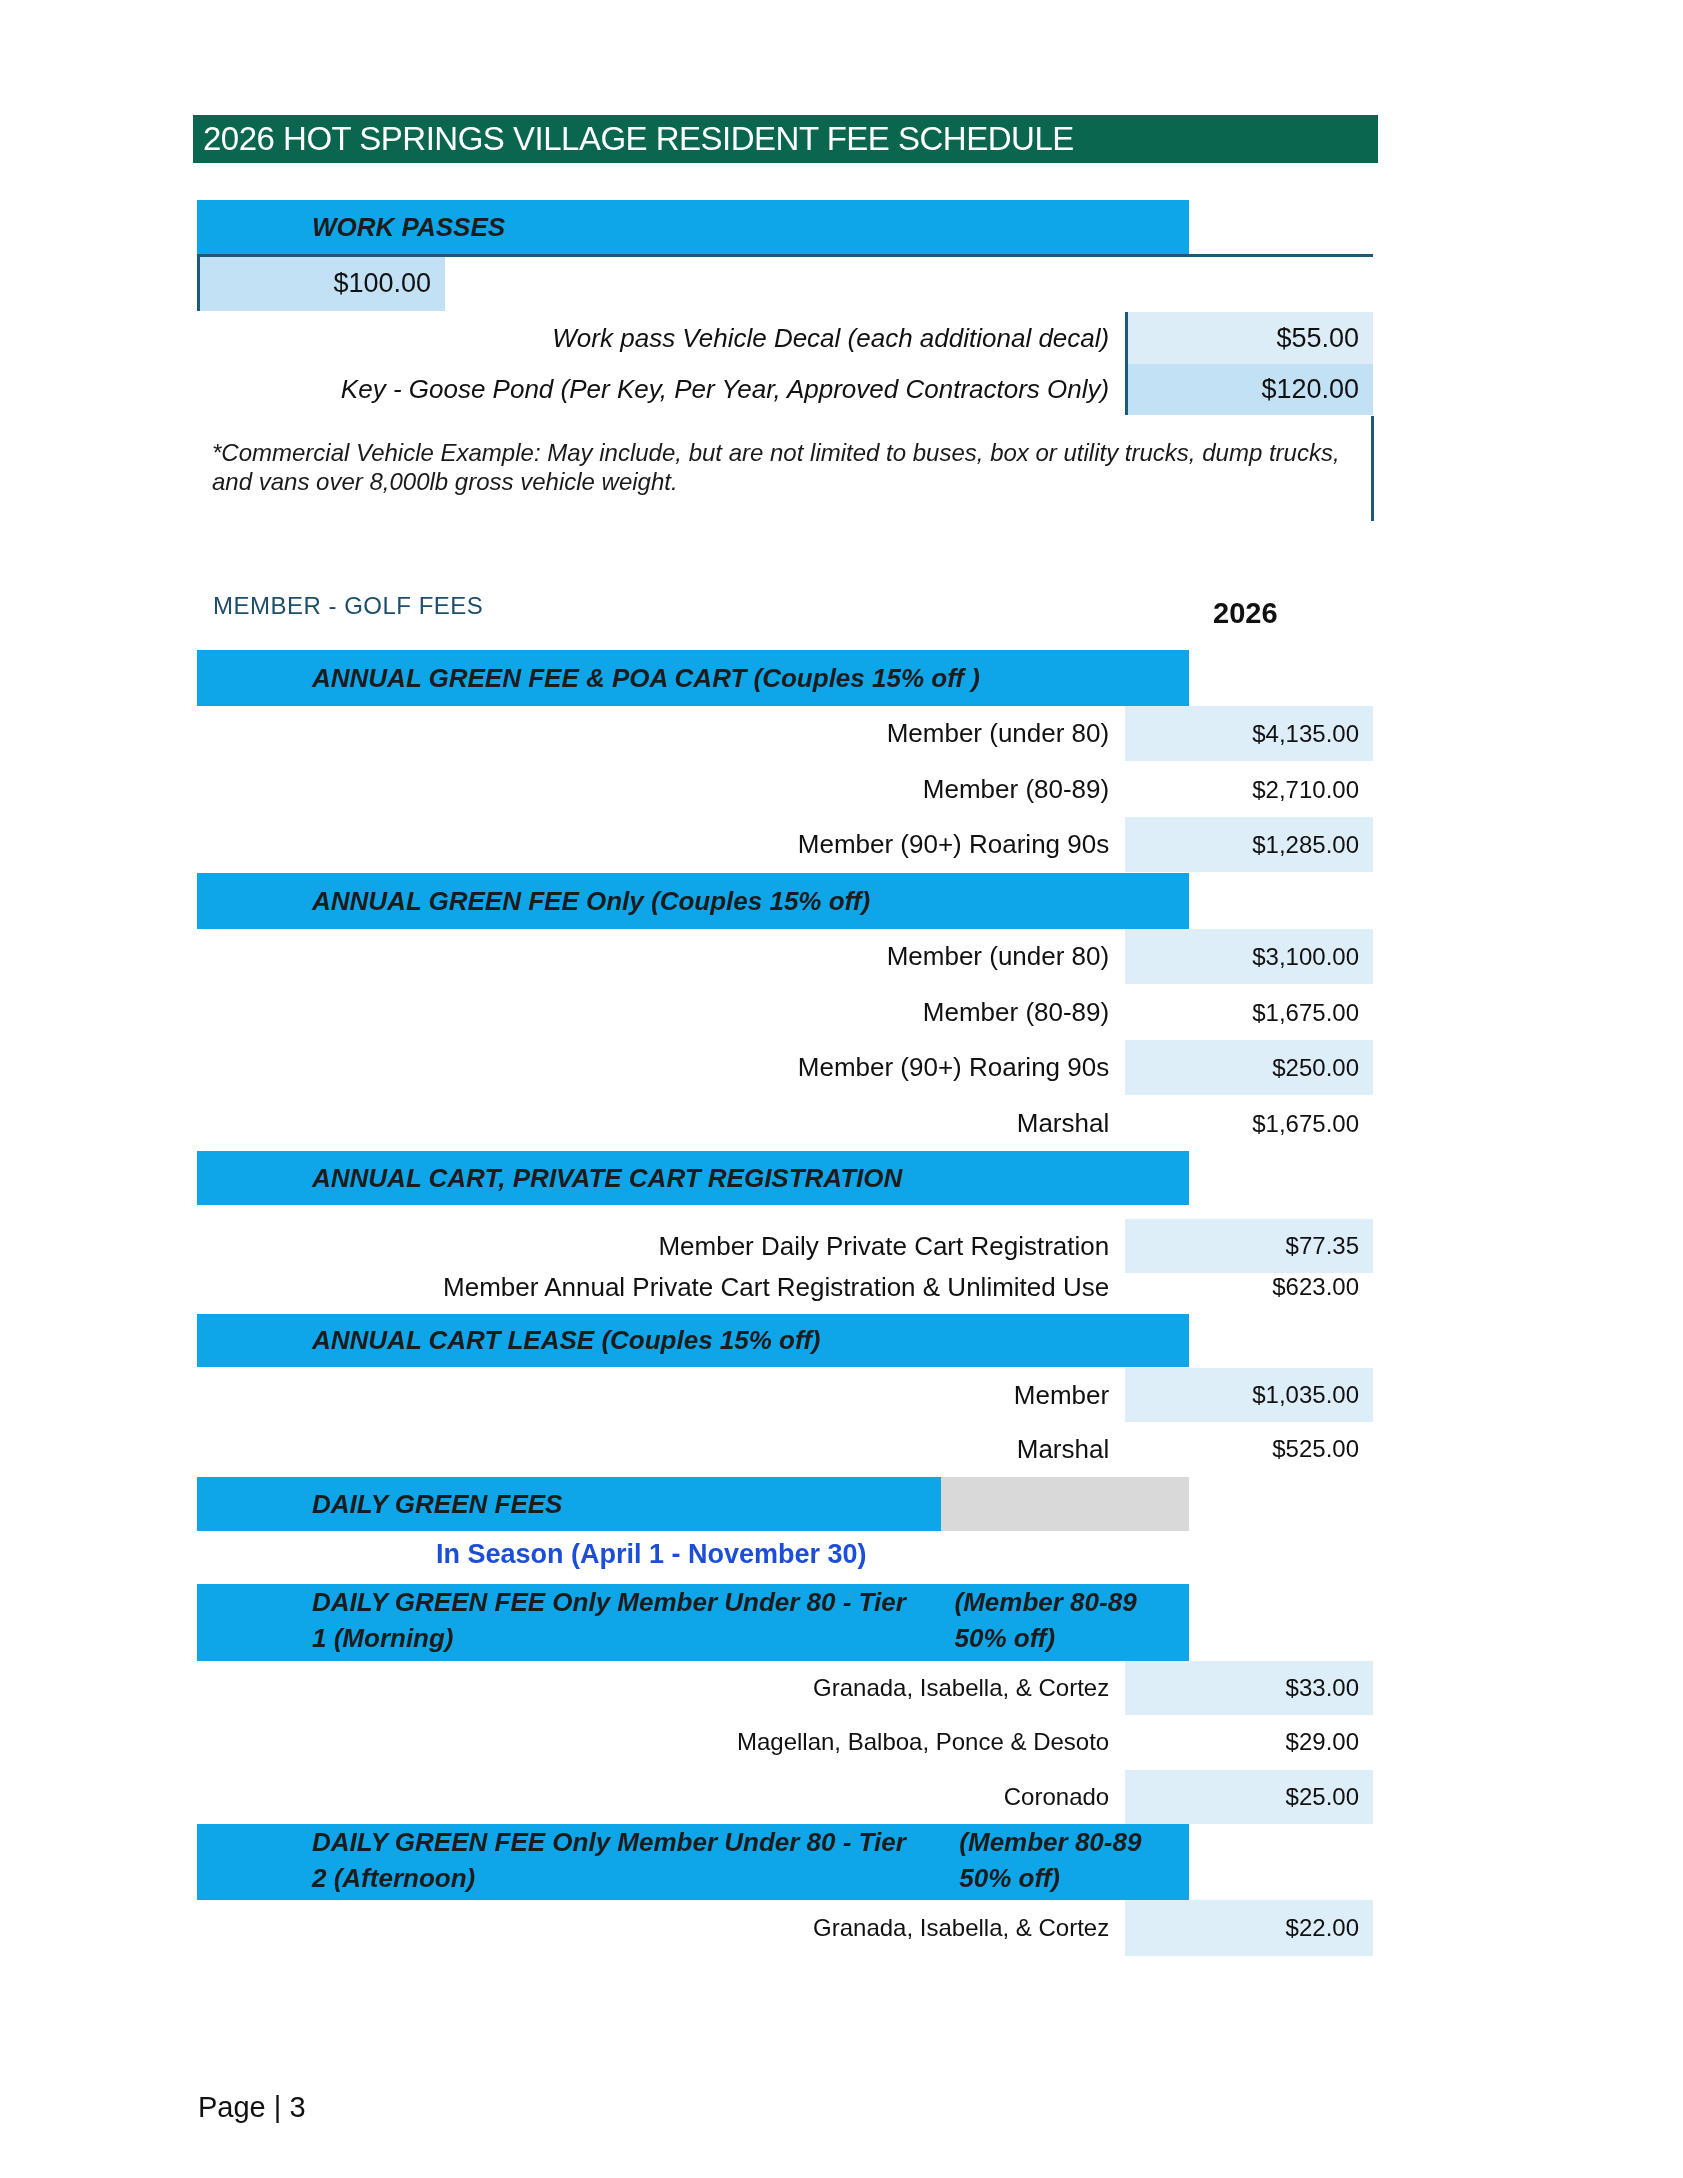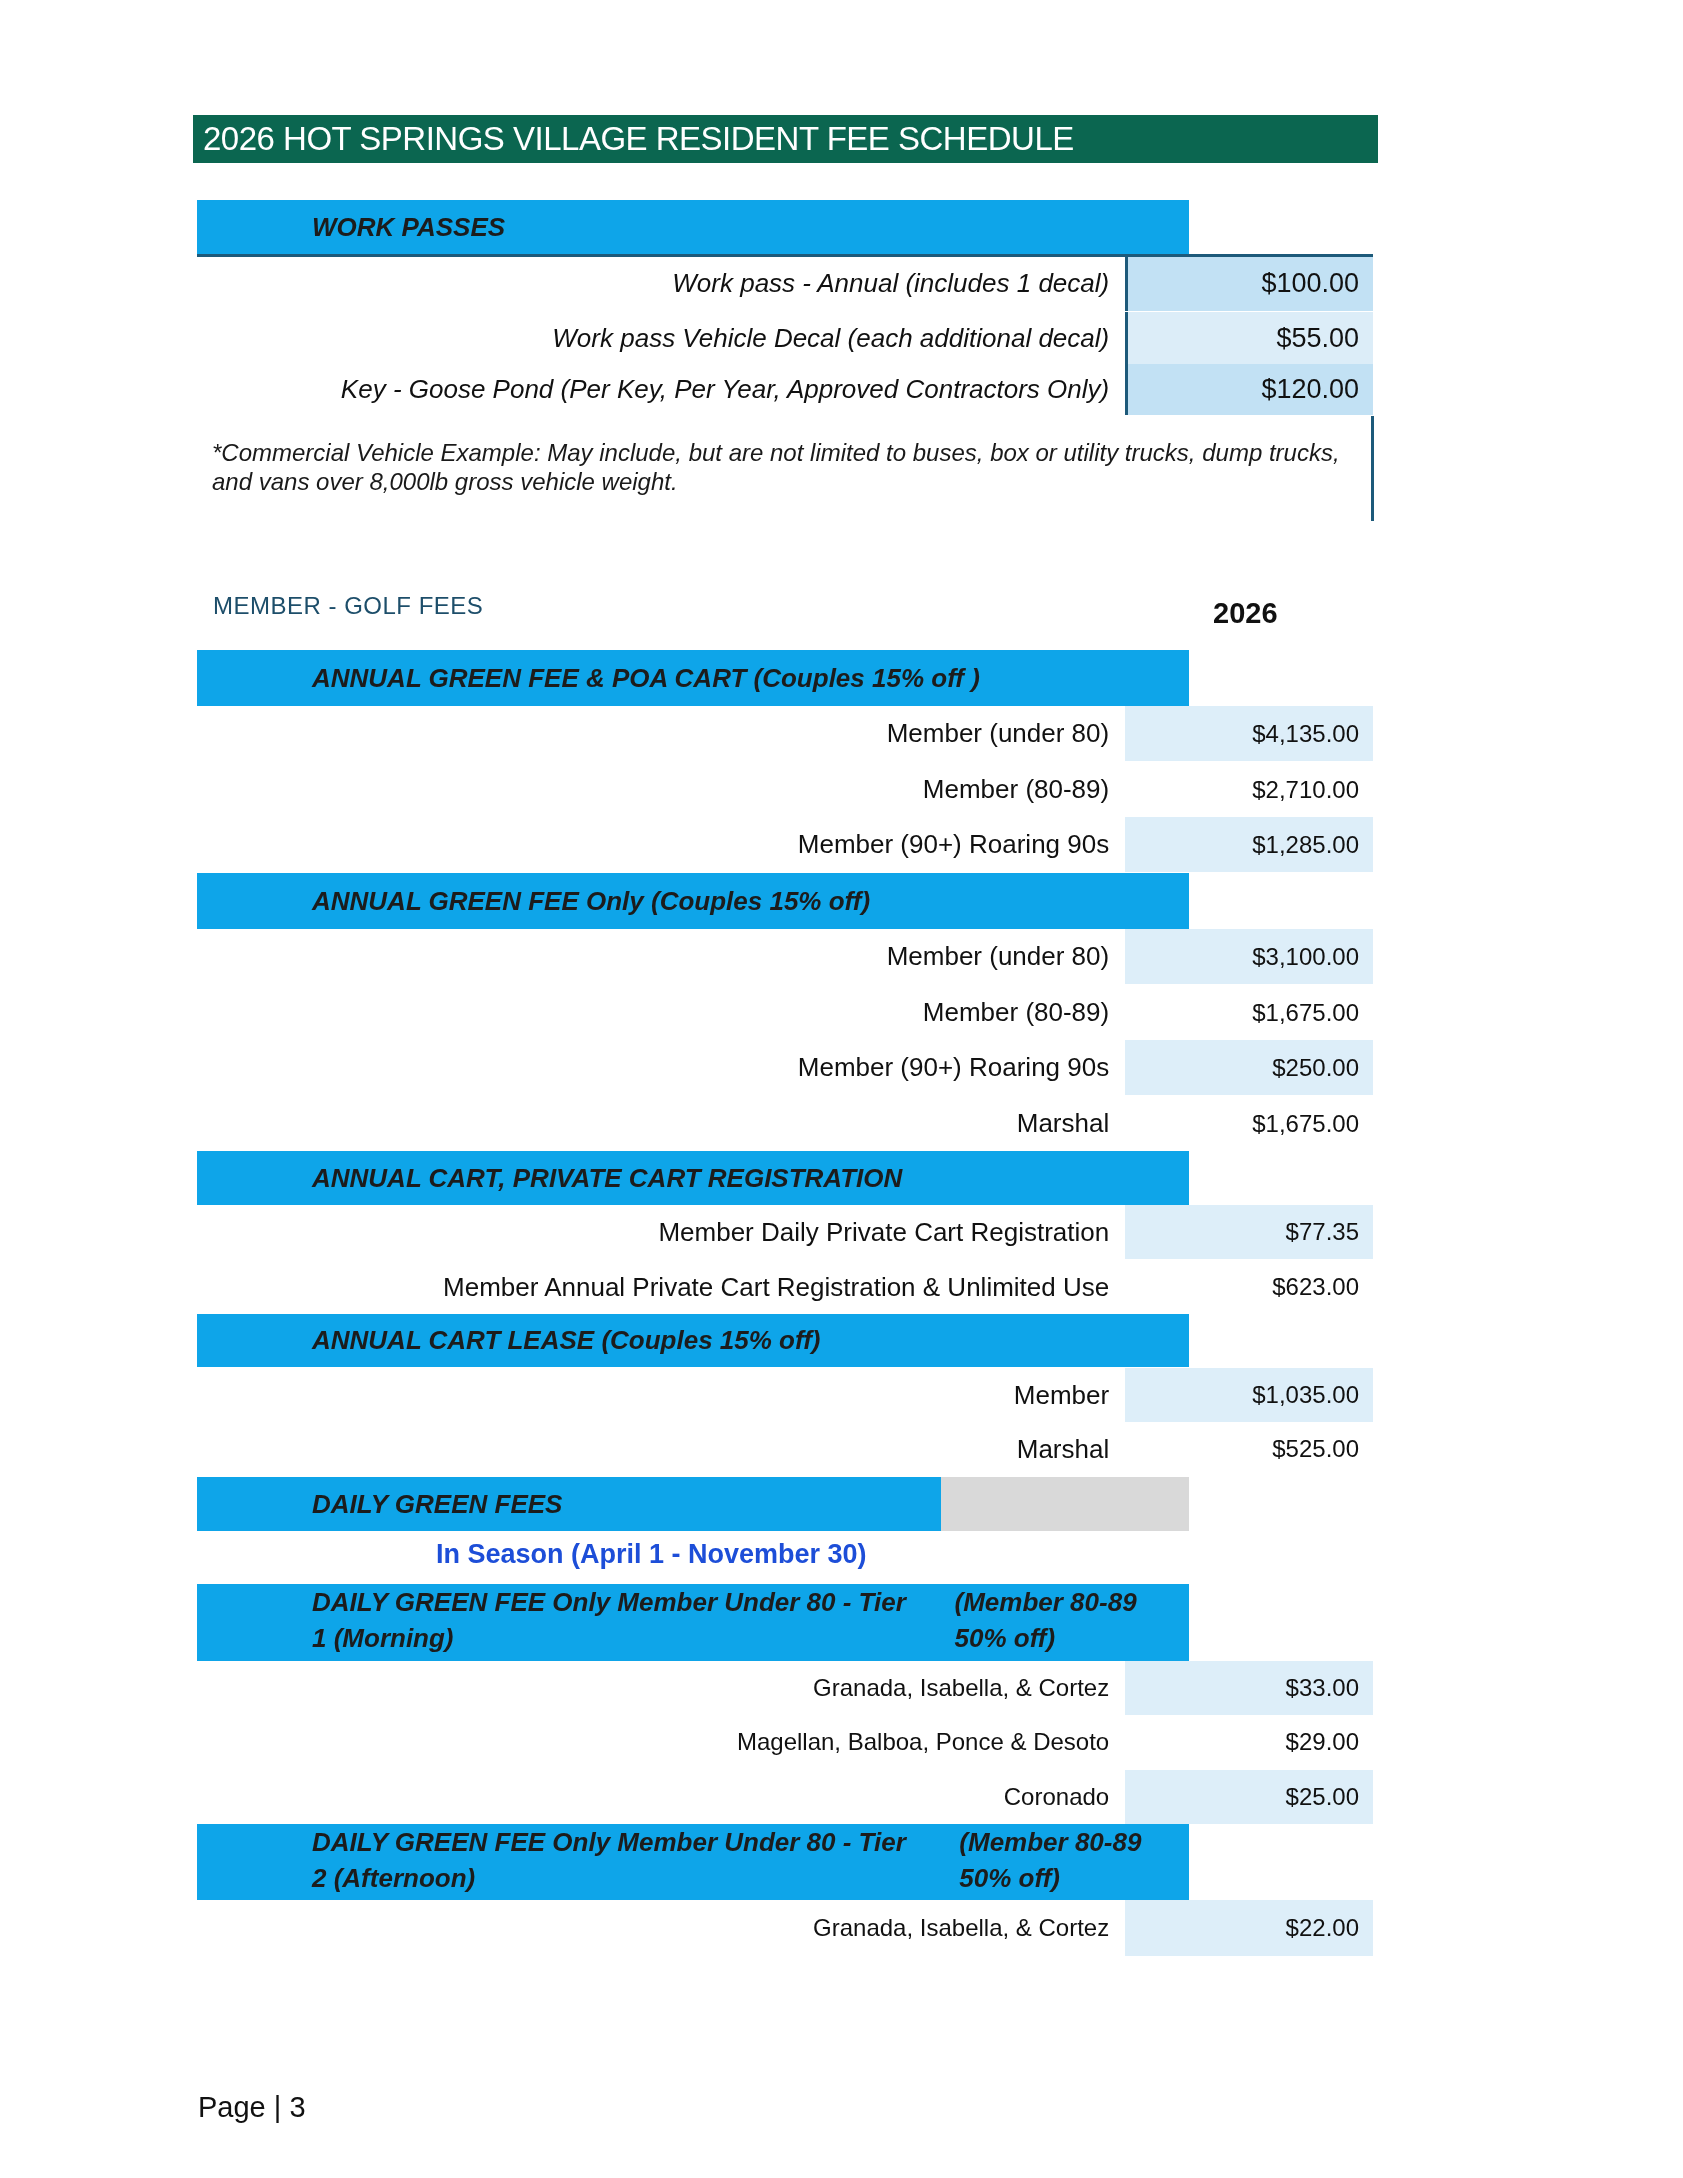--- a/index.html
+++ b/index.html
@@ -32,21 +32,20 @@
   .footer { left:198px; top:2091px; font-size:29px; }
 </style>
 </head>
 <body>
 
 <div class="abs title-bar">2026 HOT SPRINGS VILLAGE RESIDENT FEE SCHEDULE</div>
 
 <div class="abs tbl" style="top:200px;height:317px;">
   <div class="hdr" style="top:0;height:54px;">WORK PASSES</div>
   <div class="row wp" style="top:56px;height:55px;">
-    <div class="lbl">Work pass - Annual (includes 1 decal)</div>
     <div class="val">$100.00</div>
   </div>
   <div class="row wp" style="top:112px;height:52px;">
     <div class="lbl">Work pass Vehicle Decal (each additional decal)</div>
     <div class="val alt">$55.00</div>
   </div>
   <div class="row wp" style="top:164px;height:51px;">
     <div class="lbl">Key - Goose Pond (Per Key, Per Year,  Approved Contractors Only)</div>
     <div class="val">$120.00</div>
   </div>
@@ -86,21 +85,21 @@
   <div class="row" style="top:390px;height:55px;">
     <div class="lbl">Member (90+) Roaring 90s</div>
     <div class="val shade">$250.00</div>
   </div>
   <div class="row" style="top:446px;height:55px;">
     <div class="lbl">Marshal</div>
     <div class="val">$1,675.00</div>
   </div>
 
   <div class="hdr" style="top:501px;height:54px;">ANNUAL CART, PRIVATE CART REGISTRATION</div>
-  <div class="row" style="top:555px;height:54px;">
+  <div class="row" style="top:569px;height:54px;">
     <div class="lbl">Member Daily Private Cart Registration</div>
     <div class="val shade">$77.35</div>
   </div>
   <div class="row" style="top:610px;height:54px;">
     <div class="lbl">Member Annual Private Cart Registration &amp; Unlimited Use</div>
     <div class="val">$623.00</div>
   </div>
 
   <div class="hdr" style="top:664px;height:53px;">ANNUAL CART LEASE (Couples 15% off)</div>
   <div class="row" style="top:718px;height:54px;">

